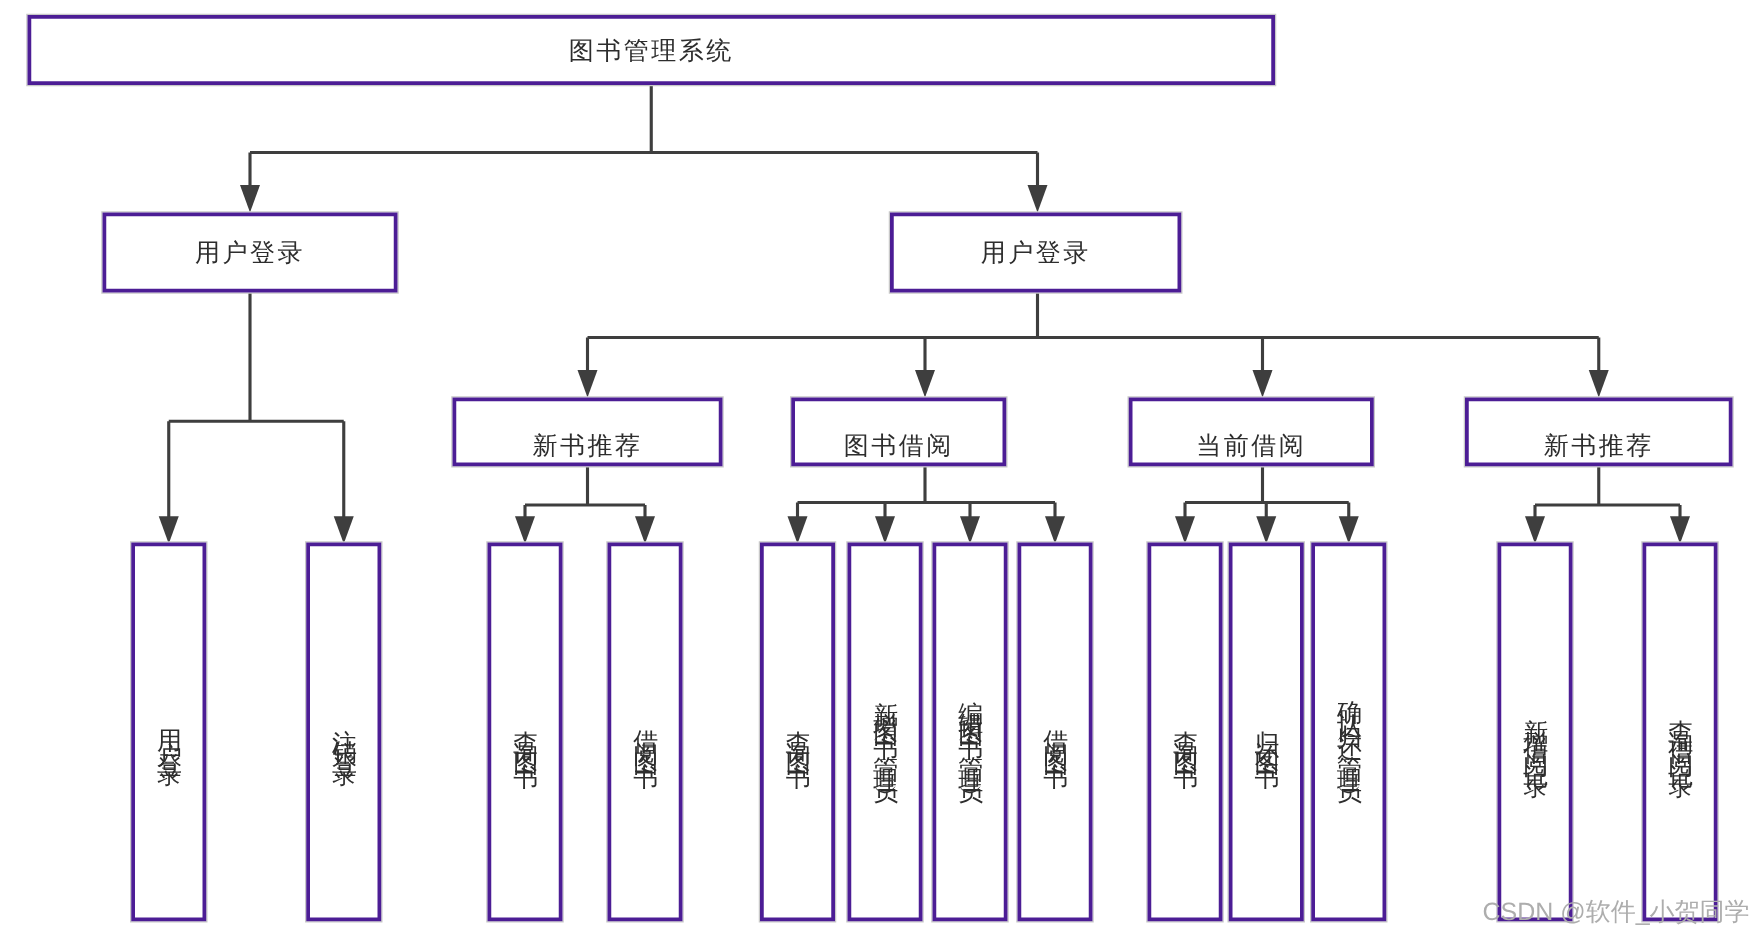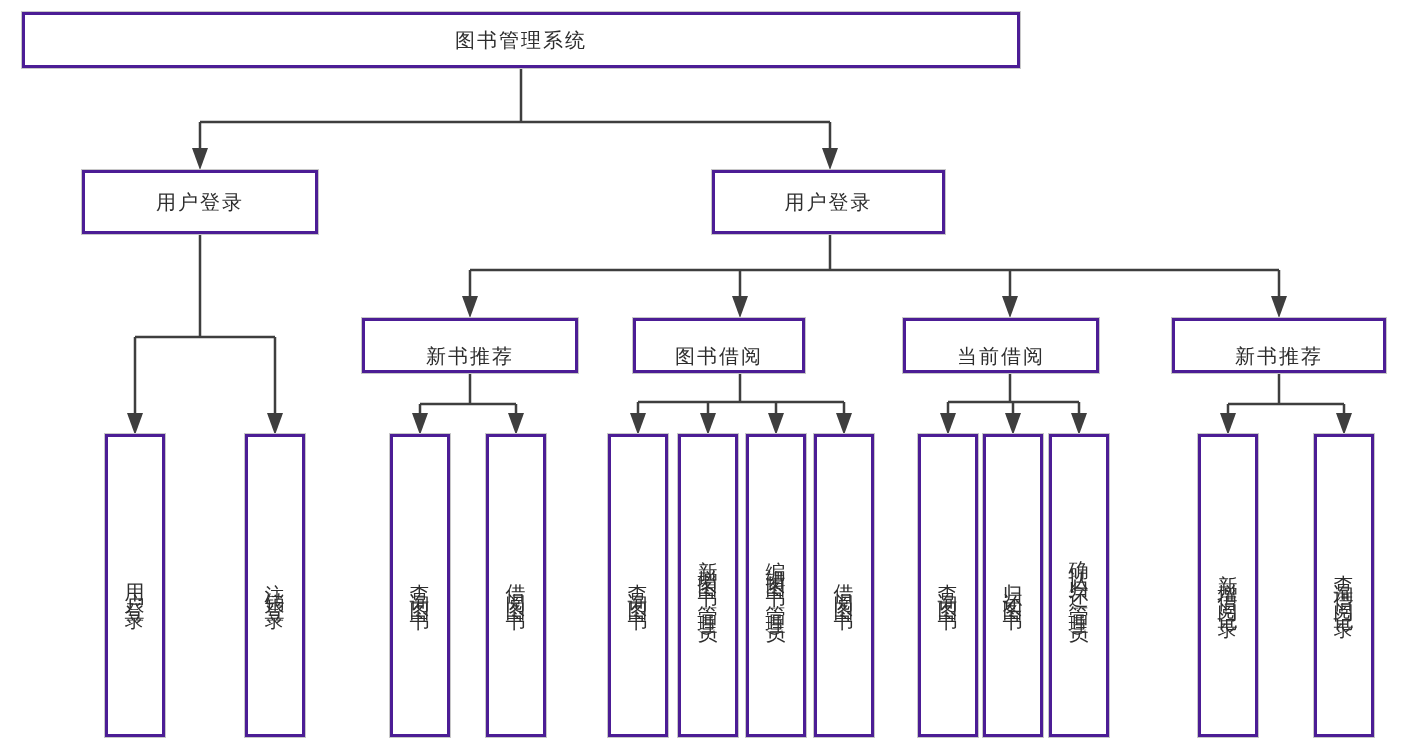--- a/index.html
+++ b/index.html
@@ -166,13 +166,14 @@
   <div class="box leaf" style="left:1049px">
     <span class="v-label">确认归还（管理员）</span>
   </div>
   <div class="box leaf" style="left:1198px">
     <span class="v-label">新增借阅记录</span>
   </div>
   <div class="box leaf" style="left:1314px">
     <span class="v-label">查询借阅记录</span>
   </div>
 
+  <div id="watermark">CSDN @软件_小贺同学</div>
 </div>
 
 </body></html>

